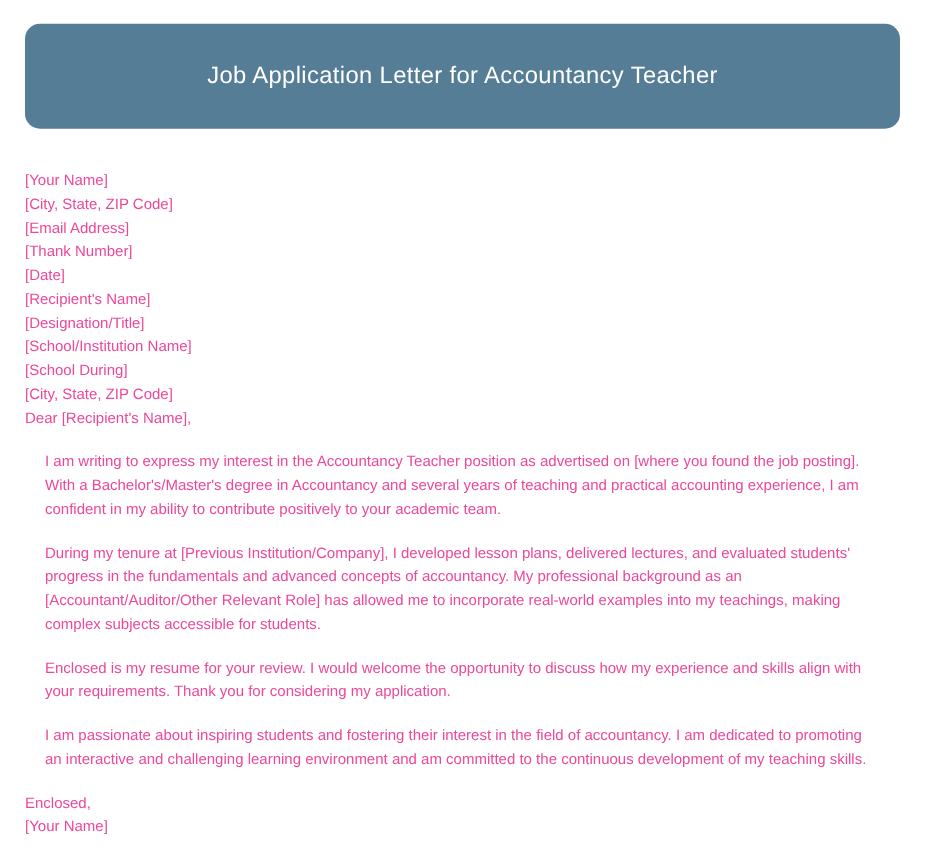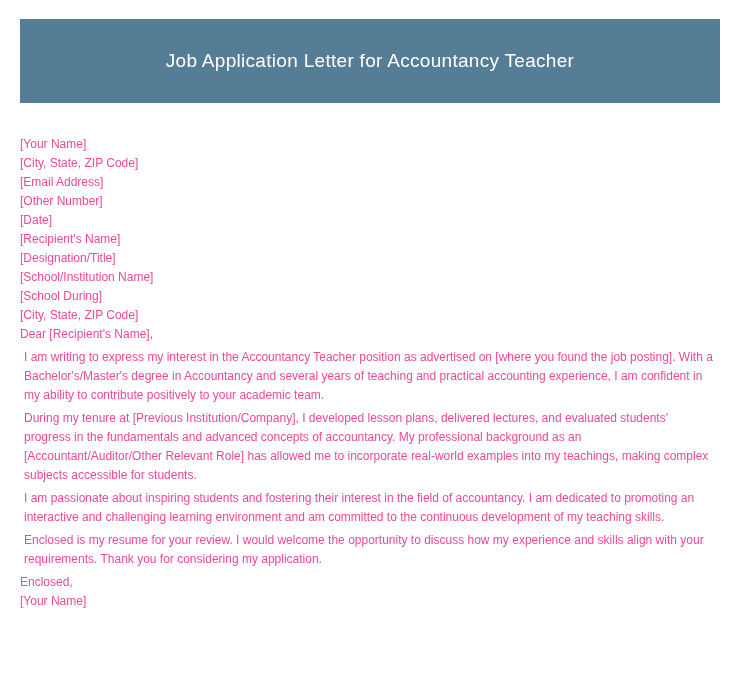--- a/index.html
+++ b/index.html
@@ -22,20 +22,21 @@
   .banner {
     position: absolute;
     left: 20px;
     top: 19px;
     width: 700px;
     height: 84px;
     background: #567D96;
     display: flex;
     align-items: center;
     justify-content: center;
+    border-radius: 12px;
   }
   .banner-title {
     color: #ffffff;
     font-size: 19px;
     font-weight: 500;
     letter-spacing: 0.3px;
     text-align: center;
     margin: 0;
   }
   .letter-body {
@@ -44,50 +45,50 @@
     top: 135px;
     width: 700px;
     font-size: 12px;
     line-height: 19px;
     color: #ec4899;
   }
   .letter-line {
     display: block;
   }
   .letter-paragraph {
-    margin: 4px;
+    margin: 16px;
   }
 </style>
 </head>
 <body>
 
 <div class="page">
 
   <div class="banner">
     <h1 class="banner-title">Job Application Letter for Accountancy Teacher</h1>
   </div>
 
   <div class="letter-body">
 
     <span class="letter-line">[Your Name]</span>
     <span class="letter-line">[City, State, ZIP Code]</span>
     <span class="letter-line">[Email Address]</span>
-    <span class="letter-line">[Other Number]</span>
+    <span class="letter-line">[Thank Number]</span>
     <span class="letter-line">[Date]</span>
     <span class="letter-line">[Recipient's Name]</span>
     <span class="letter-line">[Designation/Title]</span>
     <span class="letter-line">[School/Institution Name]</span>
     <span class="letter-line">[School During]</span>
     <span class="letter-line">[City, State, ZIP Code]</span>
 
     <span class="letter-line">Dear [Recipient's Name],</span>
 
     <p class="letter-paragraph">I am writing to express my interest in the Accountancy Teacher position as advertised on [where you found the job posting]. With a Bachelor's/Master's degree in Accountancy and several years of teaching and practical accounting experience, I am confident in my ability to contribute positively to your academic team.</p>
     <p class="letter-paragraph">During my tenure at [Previous Institution/Company], I developed lesson plans, delivered lectures, and evaluated students' progress in the fundamentals and advanced concepts of accountancy. My professional background as an [Accountant/Auditor/Other Relevant Role] has allowed me to incorporate real-world examples into my teachings, making complex subjects accessible for students.</p>
+    <p class="letter-paragraph">Enclosed is my resume for your review. I would welcome the opportunity to discuss how my experience and skills align with your requirements. Thank you for considering my application.</p>
     <p class="letter-paragraph">I am passionate about inspiring students and fostering their interest in the field of accountancy. I am dedicated to promoting an interactive and challenging learning environment and am committed to the continuous development of my teaching skills.</p>
-    <p class="letter-paragraph">Enclosed is my resume for your review. I would welcome the opportunity to discuss how my experience and skills align with your requirements. Thank you for considering my application.</p>
 
     <span class="letter-line">Enclosed,</span>
     <span class="letter-line">[Your Name]</span>
 
   </div>
 
 </div>
 
 </body></html>

